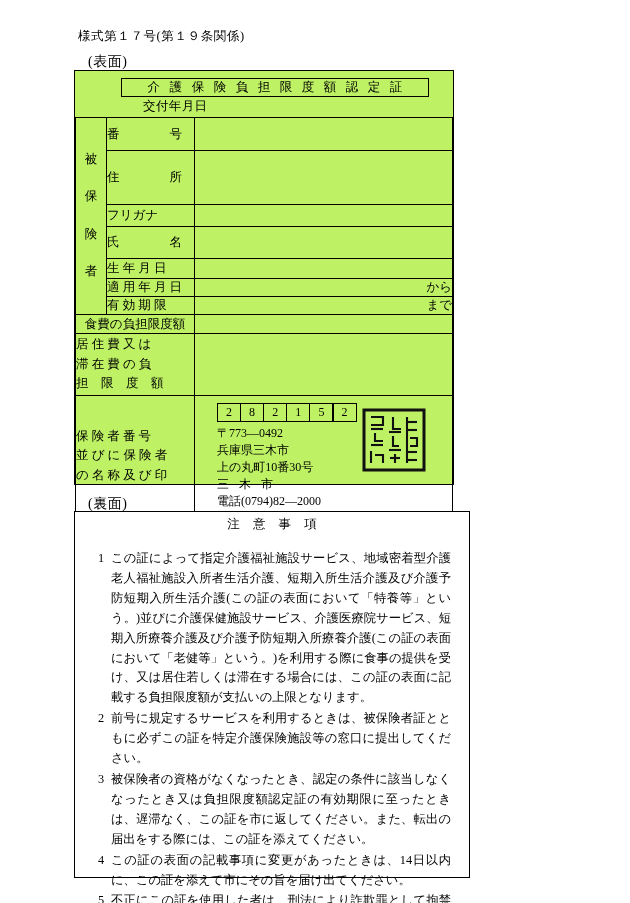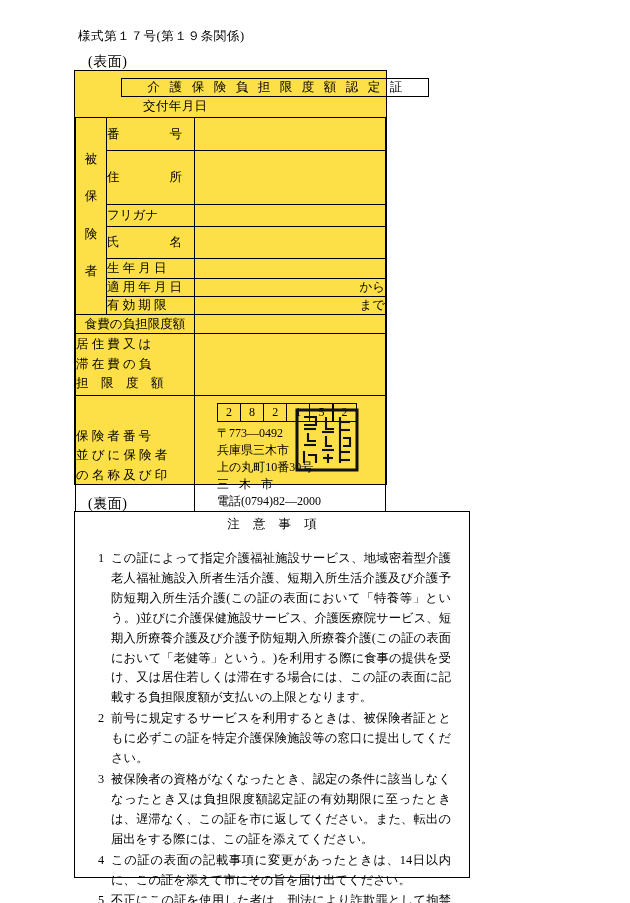--- a/index.html
+++ b/index.html
@@ -40,25 +40,25 @@
     white-space: nowrap;
   }
   .side-label.front { left: 88px; top: 45px; }
   .side-label.back  { left: 88px; top: 487px; text-align: center; }
 
   
   .card-front {
     position: absolute;
     left: 74px;
     top: 62px;
-    width: 313px;
+    width: 380px;
     height: 415px;
     border: 1.6px solid #000;
     box-sizing: border-box;
-    background: #fde047;
+    background: #bef264;
   }
 
   .title-zone {
     position: relative;
     height: 46px;
     box-sizing: border-box;
   }
   .title-box {
     position: absolute;
     left: 46px;

